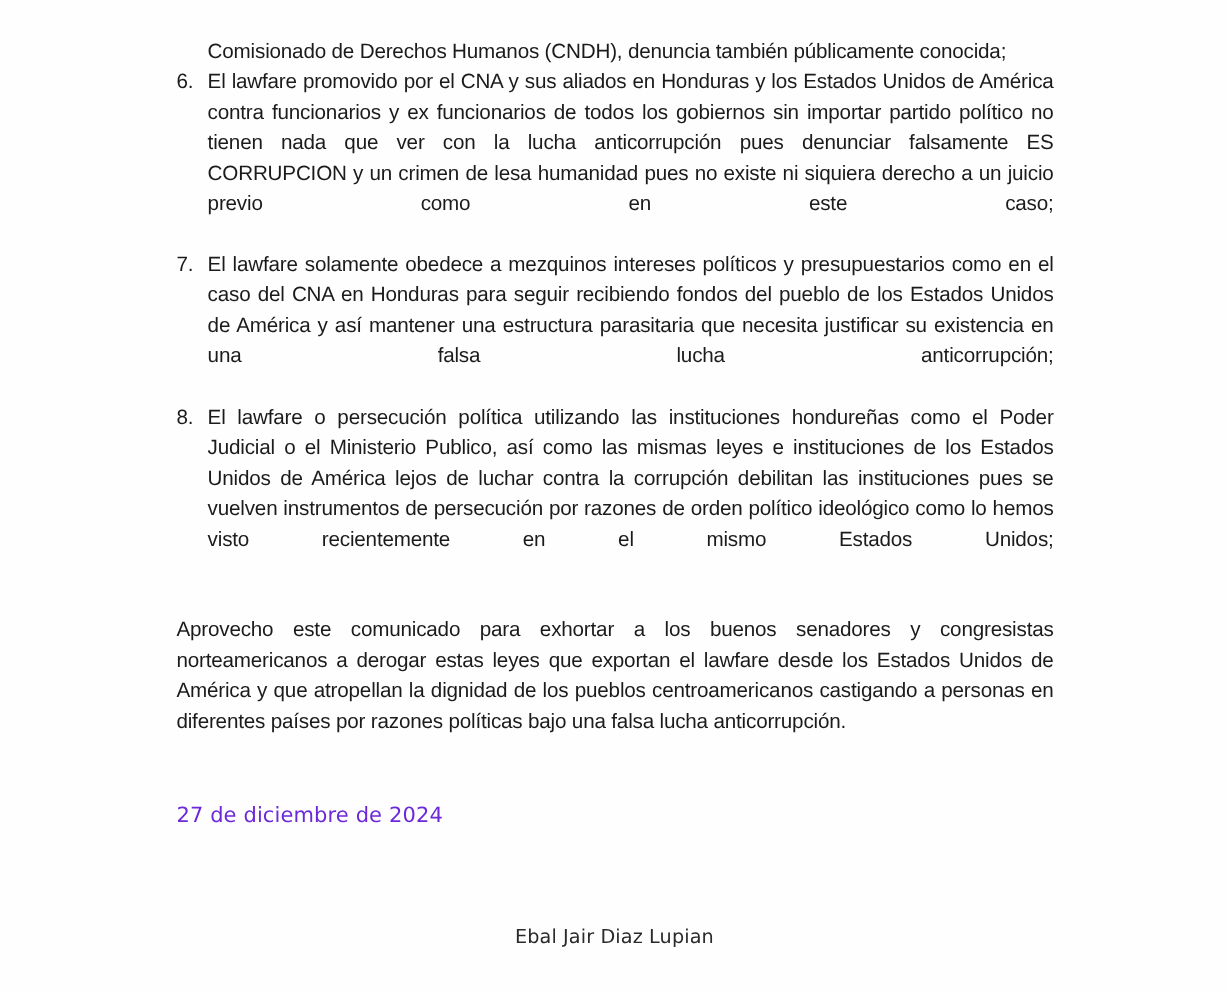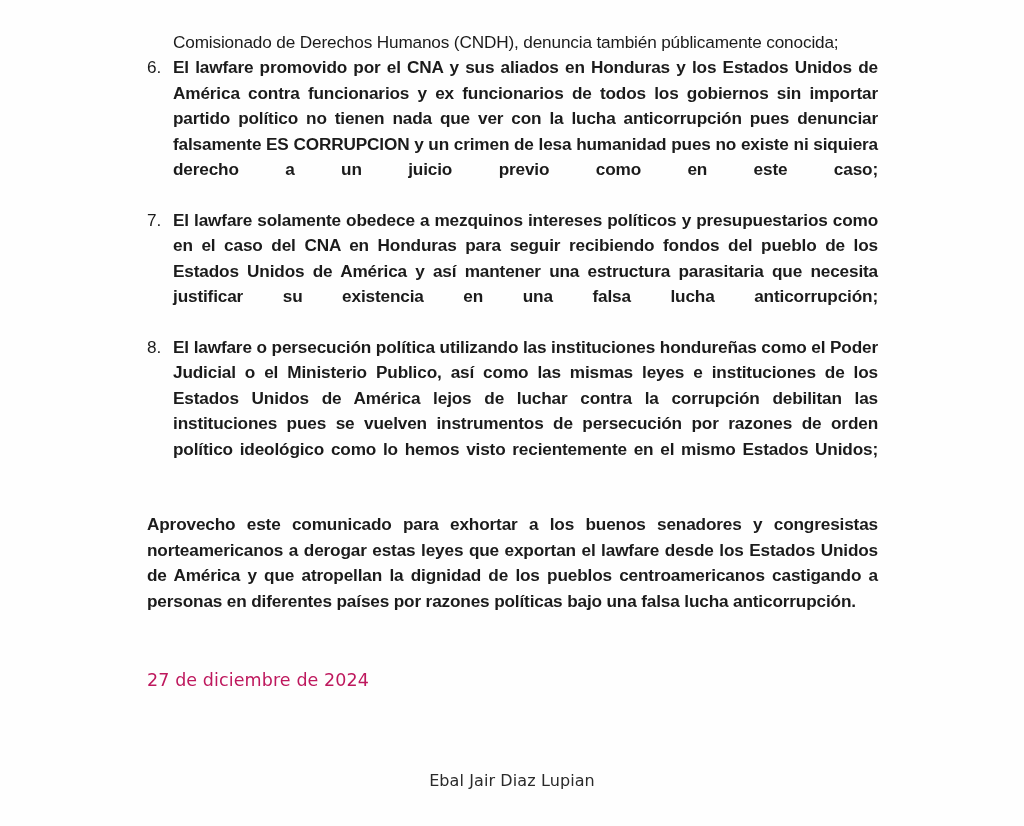--- a/index.html
+++ b/index.html
@@ -75,45 +75,43 @@
     width: 22px;
     text-align: left;
     font-family: "Liberation Sans", sans-serif;
     font-size: 17.2px;
     line-height: 25.4px;
   }
   ol.num-list > li .item-text {
     display: block;
     text-align: justify;
     text-justify: inter-word;
-    font-weight: bold;
   }
   
   ol.num-list > li .item-text::after {
     content: "";
     display: inline-block;
     width: 100%;
   }
 
   .closing-para {
     margin: 0;
     padding-left: 0;
     text-align: justify;
     text-justify: inter-word;
-    font-weight: bold;
   }
 
   .spacer-gap {
     height: 25px;
   }
 
   
   .wide-font {
     font-family: "DejaVu Sans", sans-serif;
-    color: #be185d;
+    color: #6d28d9;
     letter-spacing: 0.1px;
   }
   .date-line {
     position: absolute;
     left: 147px;
     top: 668px;
     font-size: 17.5px;
     line-height: 24px;
   }
   .signature-line {

